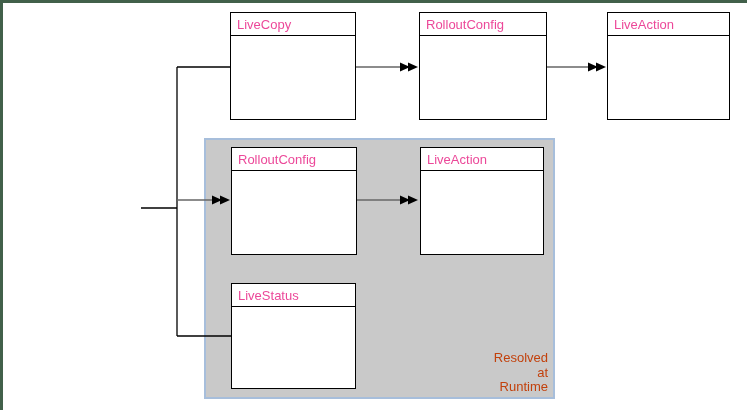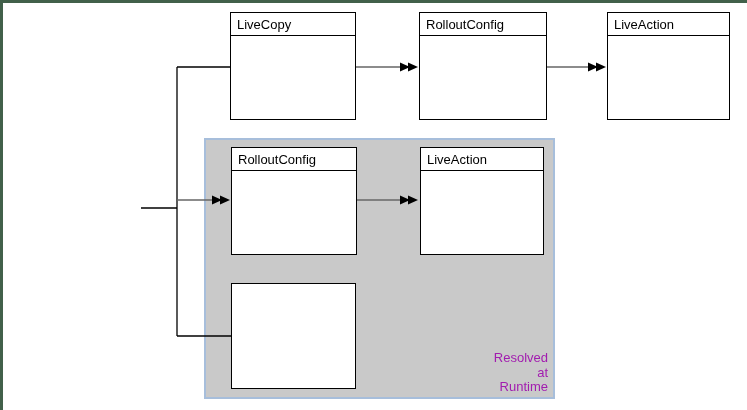--- a/index.html
+++ b/index.html
@@ -23,34 +23,34 @@
 
   .runtime-group{
     position:absolute;left:204px;top:138px;width:351px;height:261px;
     background:var(--group-fill);
     border:2px solid var(--group-border);
     box-sizing:border-box;
   }
   .runtime-caption{
     position:absolute;top:351px;right:199px;width:140px;
     text-align:right;
-    font-size:13px;line-height:14.5px;color:#a21caf;
+    font-size:13px;line-height:14.5px;color:#c2410c;
     white-space:pre-line;
   }
 
   .box{
     position:absolute;
     background:#ffffff;
     border:1.5px solid var(--box-border);
     box-sizing:border-box;
   }
   .box-title{
     height:23px;
     border-bottom:1.5px solid var(--box-border);
-    font-size:13px;color:#000000;
+    font-size:13px;color:#ec4899;
     padding:4px 0 0 6px;
     box-sizing:border-box;
     white-space:nowrap;overflow:hidden;
   }
   .box-body{position:absolute;left:0;right:0;top:23px;bottom:0;background:#ffffff;}
 
   .b-livecopy           {left:230px;top:12px; width:126px;height:108px;}
   .b-rolloutconfig-top  {left:419px;top:12px; width:128px;height:108px;}
   .b-liveaction-top     {left:607px;top:12px; width:123px;height:108px;}
   .b-liverelationship   {left:15px; top:147px;width:126px;height:107px;}
@@ -125,20 +125,21 @@
     <div class="box-title">RolloutConfig</div>
     <div class="box-body"></div>
   </div>
 
   <div class="box b-liveaction-rt">
     <div class="box-title">LiveAction</div>
     <div class="box-body"></div>
   </div>
 
   <div class="box b-livestatus">
+    <div class="box-title">LiveStatus</div>
     <div class="box-body"></div>
   </div>
 
   <div class="runtime-caption">Resolved
 at
 Runtime</div>
 
 </div>
 
 </body></html>

